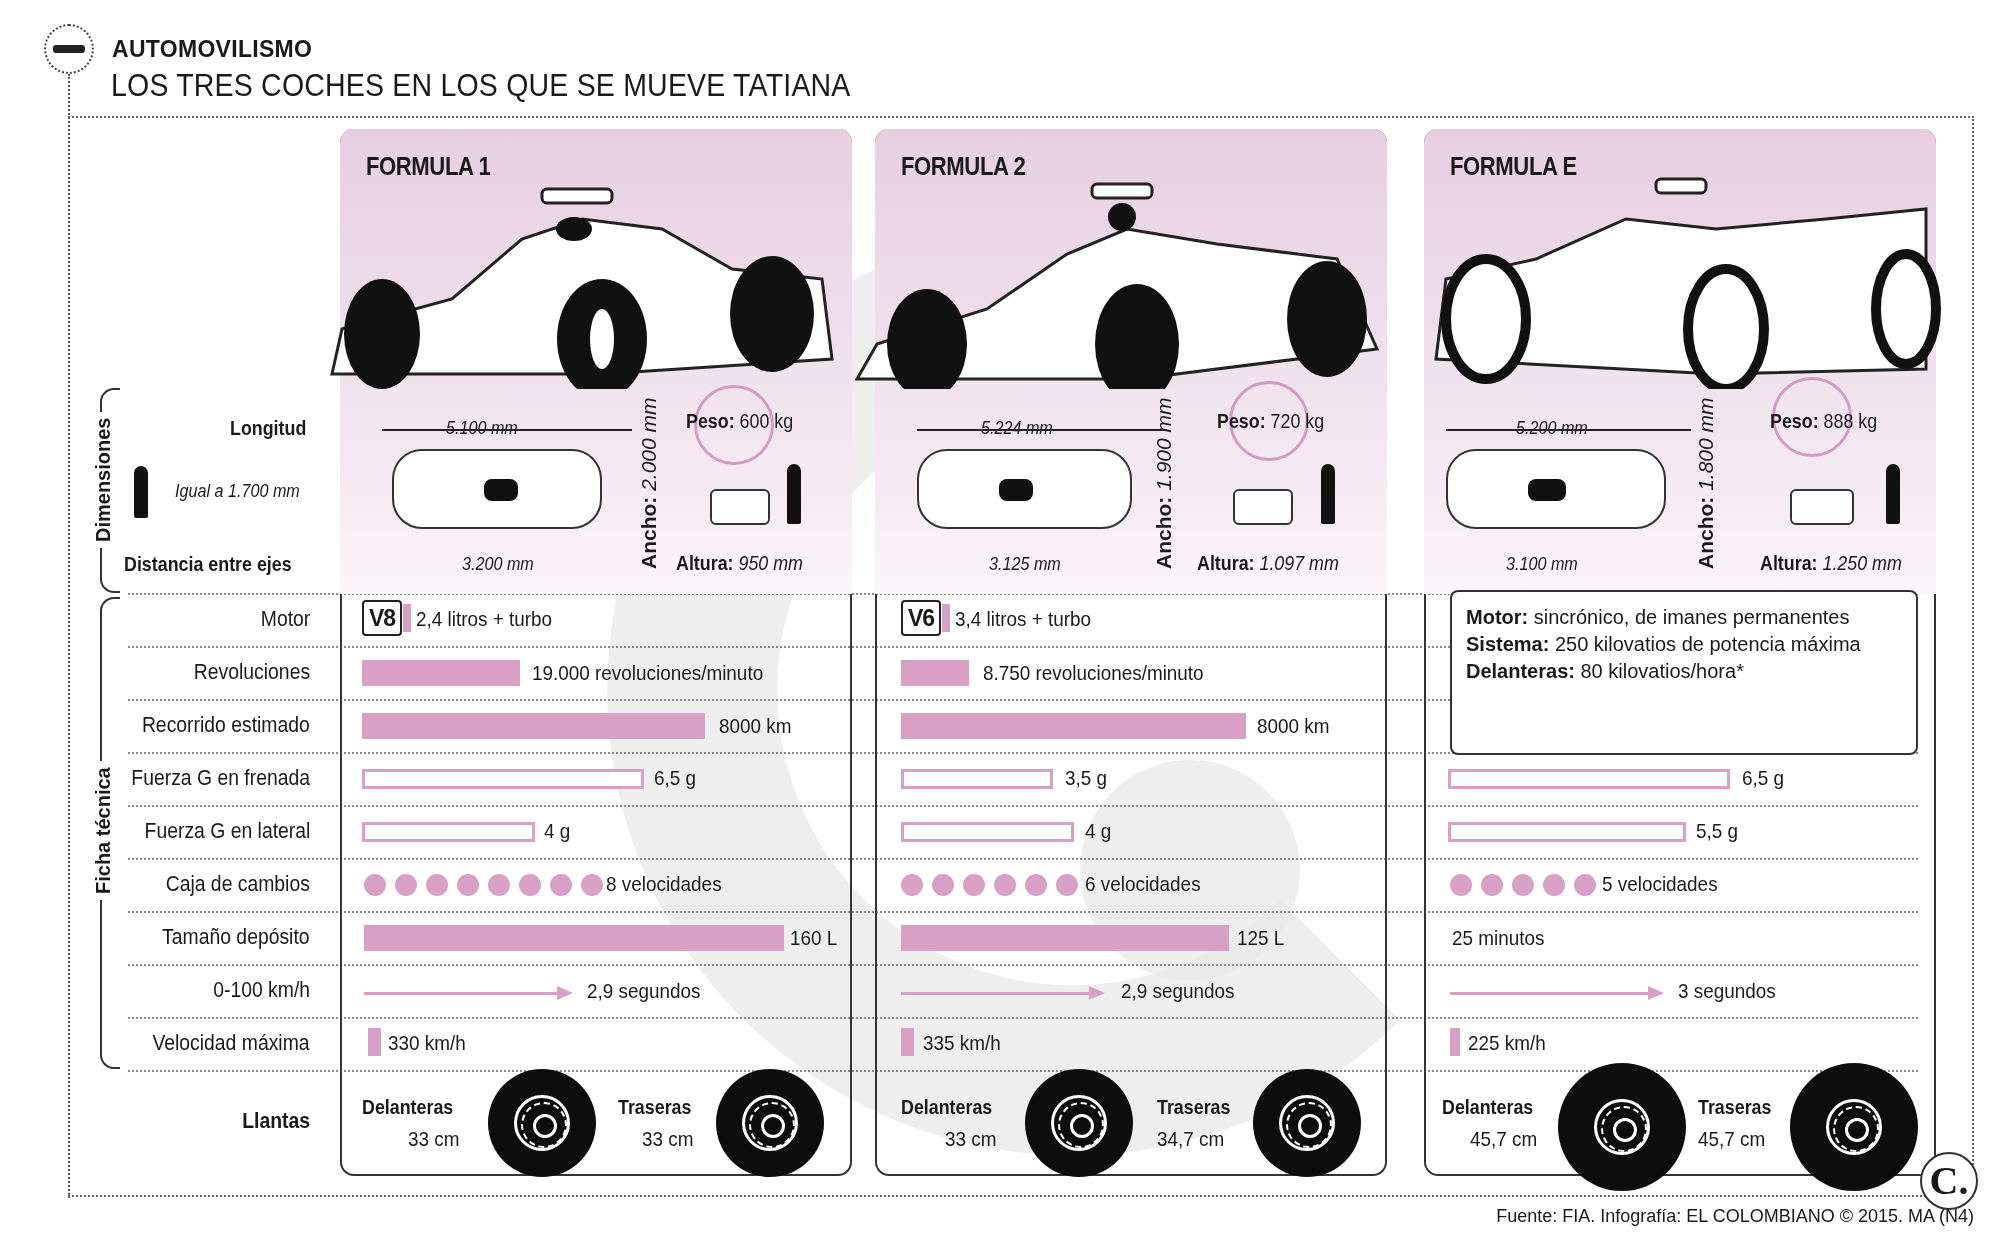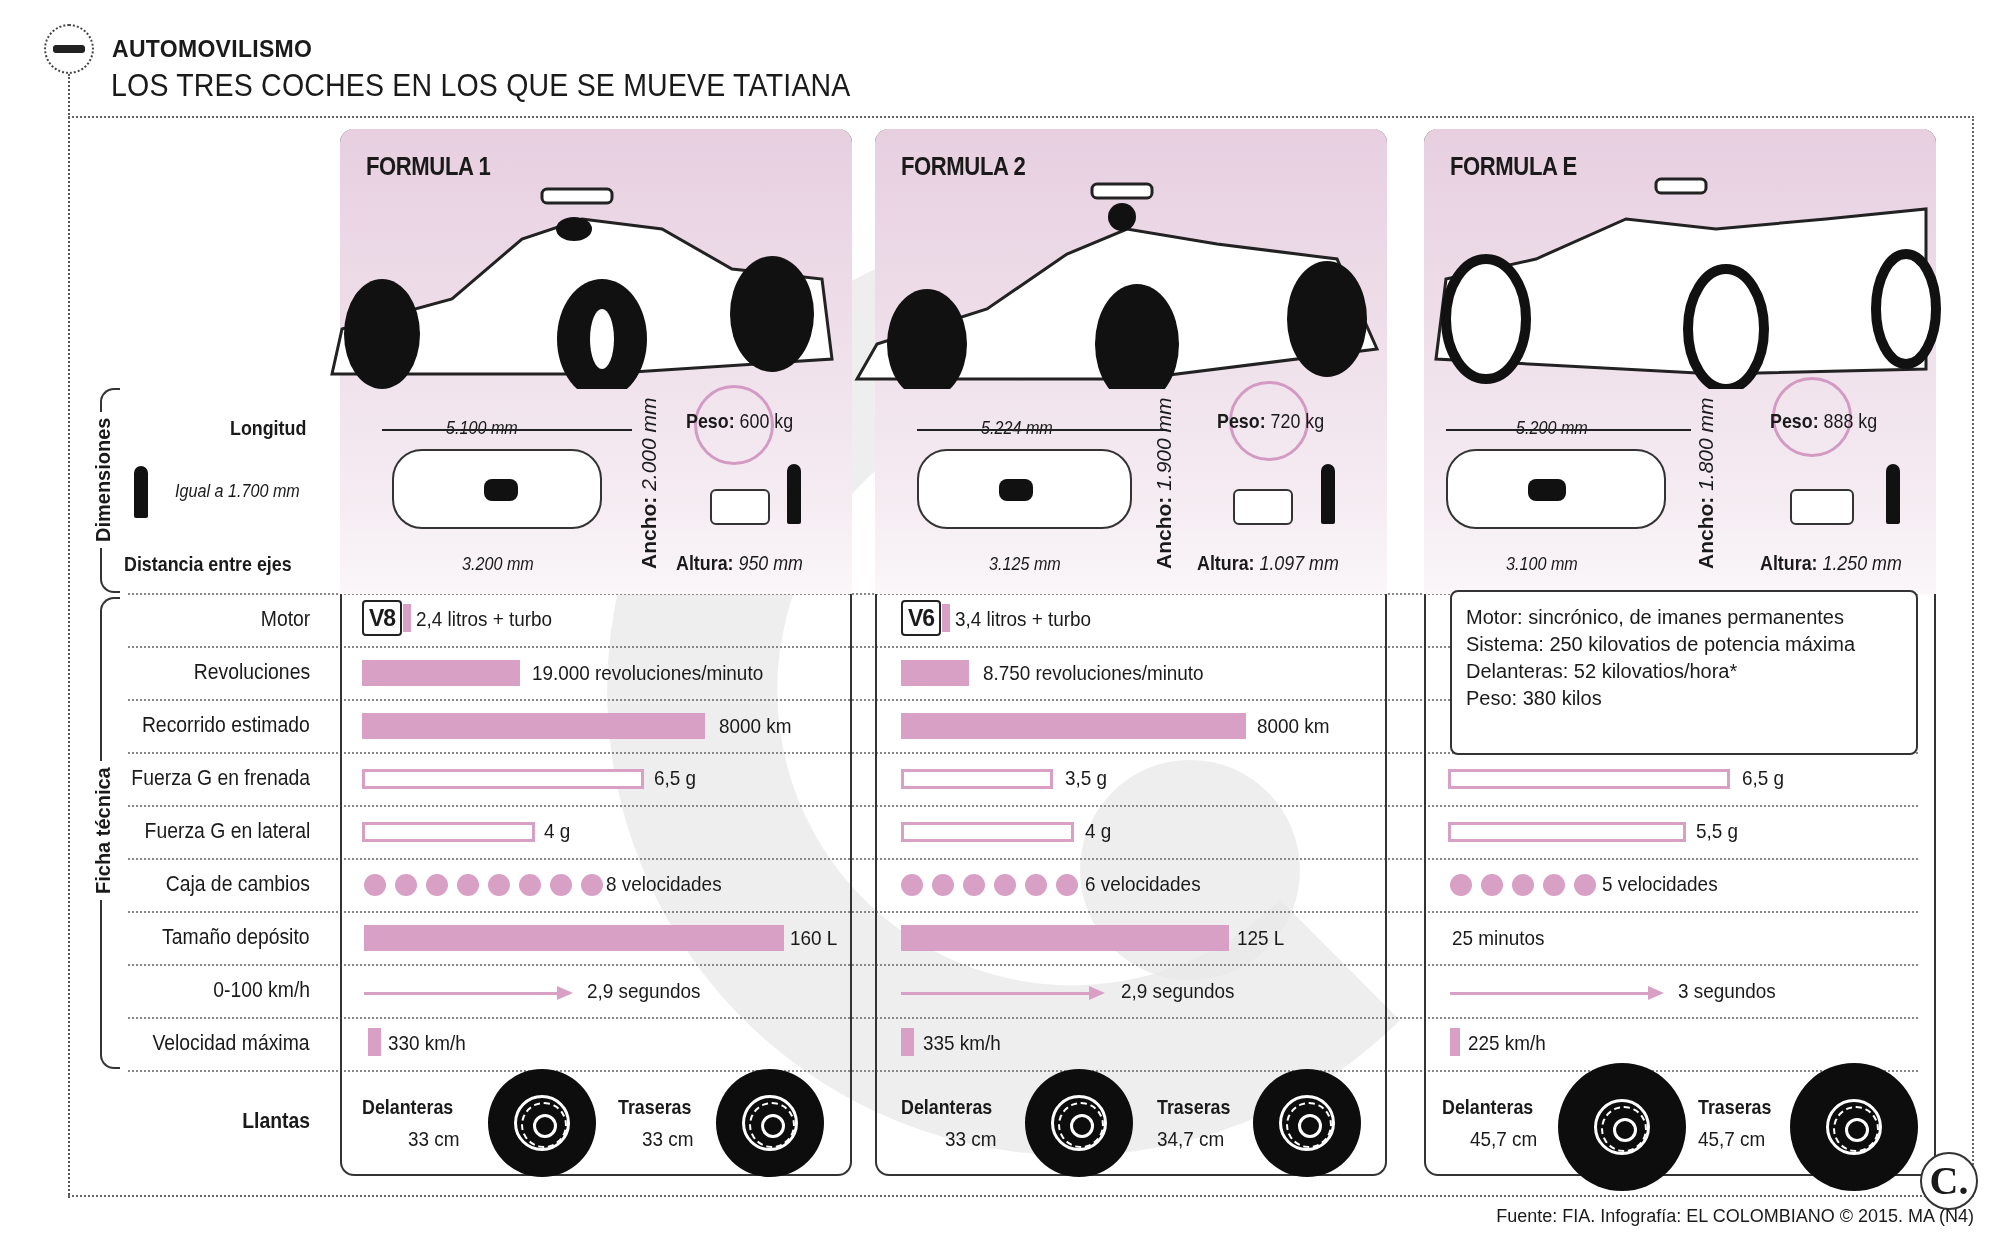--- a/index.html
+++ b/index.html
@@ -44,21 +44,21 @@
 
   .tire { position:absolute; width: 108px; height: 108px; border-radius: 50%; background:#0d0d0d; display:flex; align-items:center; justify-content:center; }
   .tire-big { width: 128px; height: 128px; }
   .rim { width: 56px; height: 56px; border-radius: 50%; border: 3px solid #fff; position: relative; }
   .rim::before { content:""; position:absolute; left: 16px; top: 16px; width: 18px; height: 18px; border-radius:50%; border: 3px solid #fff; }
   .rim::after { content:""; position:absolute; left: 4px; top: 4px; width: 42px; height: 42px; border-radius: 50%; border: 2px dashed #fff; }
   .tire-lbl { position:absolute; font-size: 21px; font-weight:bold; transform: scaleX(0.85); transform-origin:left; }
   .tire-val { position:absolute; font-size: 21px; transform: scaleX(0.9); transform-origin:left; }
 
   .fe-box { position:absolute; left: 24px; top: 461px; width: 468px; height: 165px; border: 2px solid #333; border-radius: 8px; background: #fff; padding: 12px 14px; font-size: 20px; line-height: 27px; }
-  .fe-box .k { font-weight: normal; }
+  .fe-box .k { font-weight: bold; }
   .fe-note { position:absolute; right: 18px; top: 80px; font-size: 17px; font-style: italic; text-align: right; line-height: 22px; }
 
   .bracket { position:absolute; border-left: 2px solid #333; }
   .vert-lbl { position:absolute; font-size: 20px; font-weight: bold; transform: rotate(-90deg); transform-origin: left top; white-space: nowrap; background:#fff; padding: 0 6px; }
 
   .footer { right: 26px; top: 1206px; font-size: 18px; }
   .c-logo { left: 1920px; top: 1152px; width: 58px; height: 58px; border-radius: 50%; border: 2px solid #333; background:#fff; font-family: "Liberation Serif", serif; font-weight: bold; font-size: 40px; text-align:center; line-height: 54px; }
 </style>
 </head>
 <body>
@@ -267,22 +267,21 @@
     </div>
   <div class="dim-lbl" style="left:268px; top:440px; transform:rotate(-90deg); transform-origin:left top; white-space:nowrap;"><span>Ancho:</span> <i style="font-weight:normal">1.800 mm</i></div>
   <div class="dim-txt" style="left:80px; top:424px;">3.100 mm</div>
   <div class="abs" style="left:364px; top:360px; width:64px; height:36px; border:2px solid #333; border-radius:6px; background:#fff;"></div>
   <div class="abs" style="left:460px; top:335px; width:14px; height:60px; background:#111; border-radius:7px 7px 2px 2px;"></div>
   <div class="dim-lbl" style="left:334px; top:422px;"><span>Altura:</span> <i style="font-weight:normal">1.250 mm</i></div>
 
   <div class="fe-box">
     <div><span class="k">Motor:</span> <span>sincrónico, de imanes permanentes</span></div>
     <div><span class="k">Sistema:</span> <span>250 kilovatios de potencia máxima</span></div>
-    <div><span class="k">Delanteras:</span> <span>52 kilovatios/hora*</span></div>
-    <div><span class="k">Peso:</span> <span>380 kilos</span></div>
+    <div><span class="k">Delanteras:</span> <span>80 kilovatios/hora*</span></div>
   </div>
 
   <div class="bar-outline" style="left:22px; top:640px; width:282px;"></div>
   <div class="val" style="left:316px; top:637px;">6,5 g</div>
 
   <div class="bar-outline" style="left:22px; top:693px; width:238px;"></div>
   <div class="val" style="left:270px; top:690px;">5,5 g</div>
 
   <div class="abs" style="left:24px; top:745px;">
     <span class="dot"></span><span class="dot"></span><span class="dot"></span><span class="dot"></span><span class="dot"></span>

